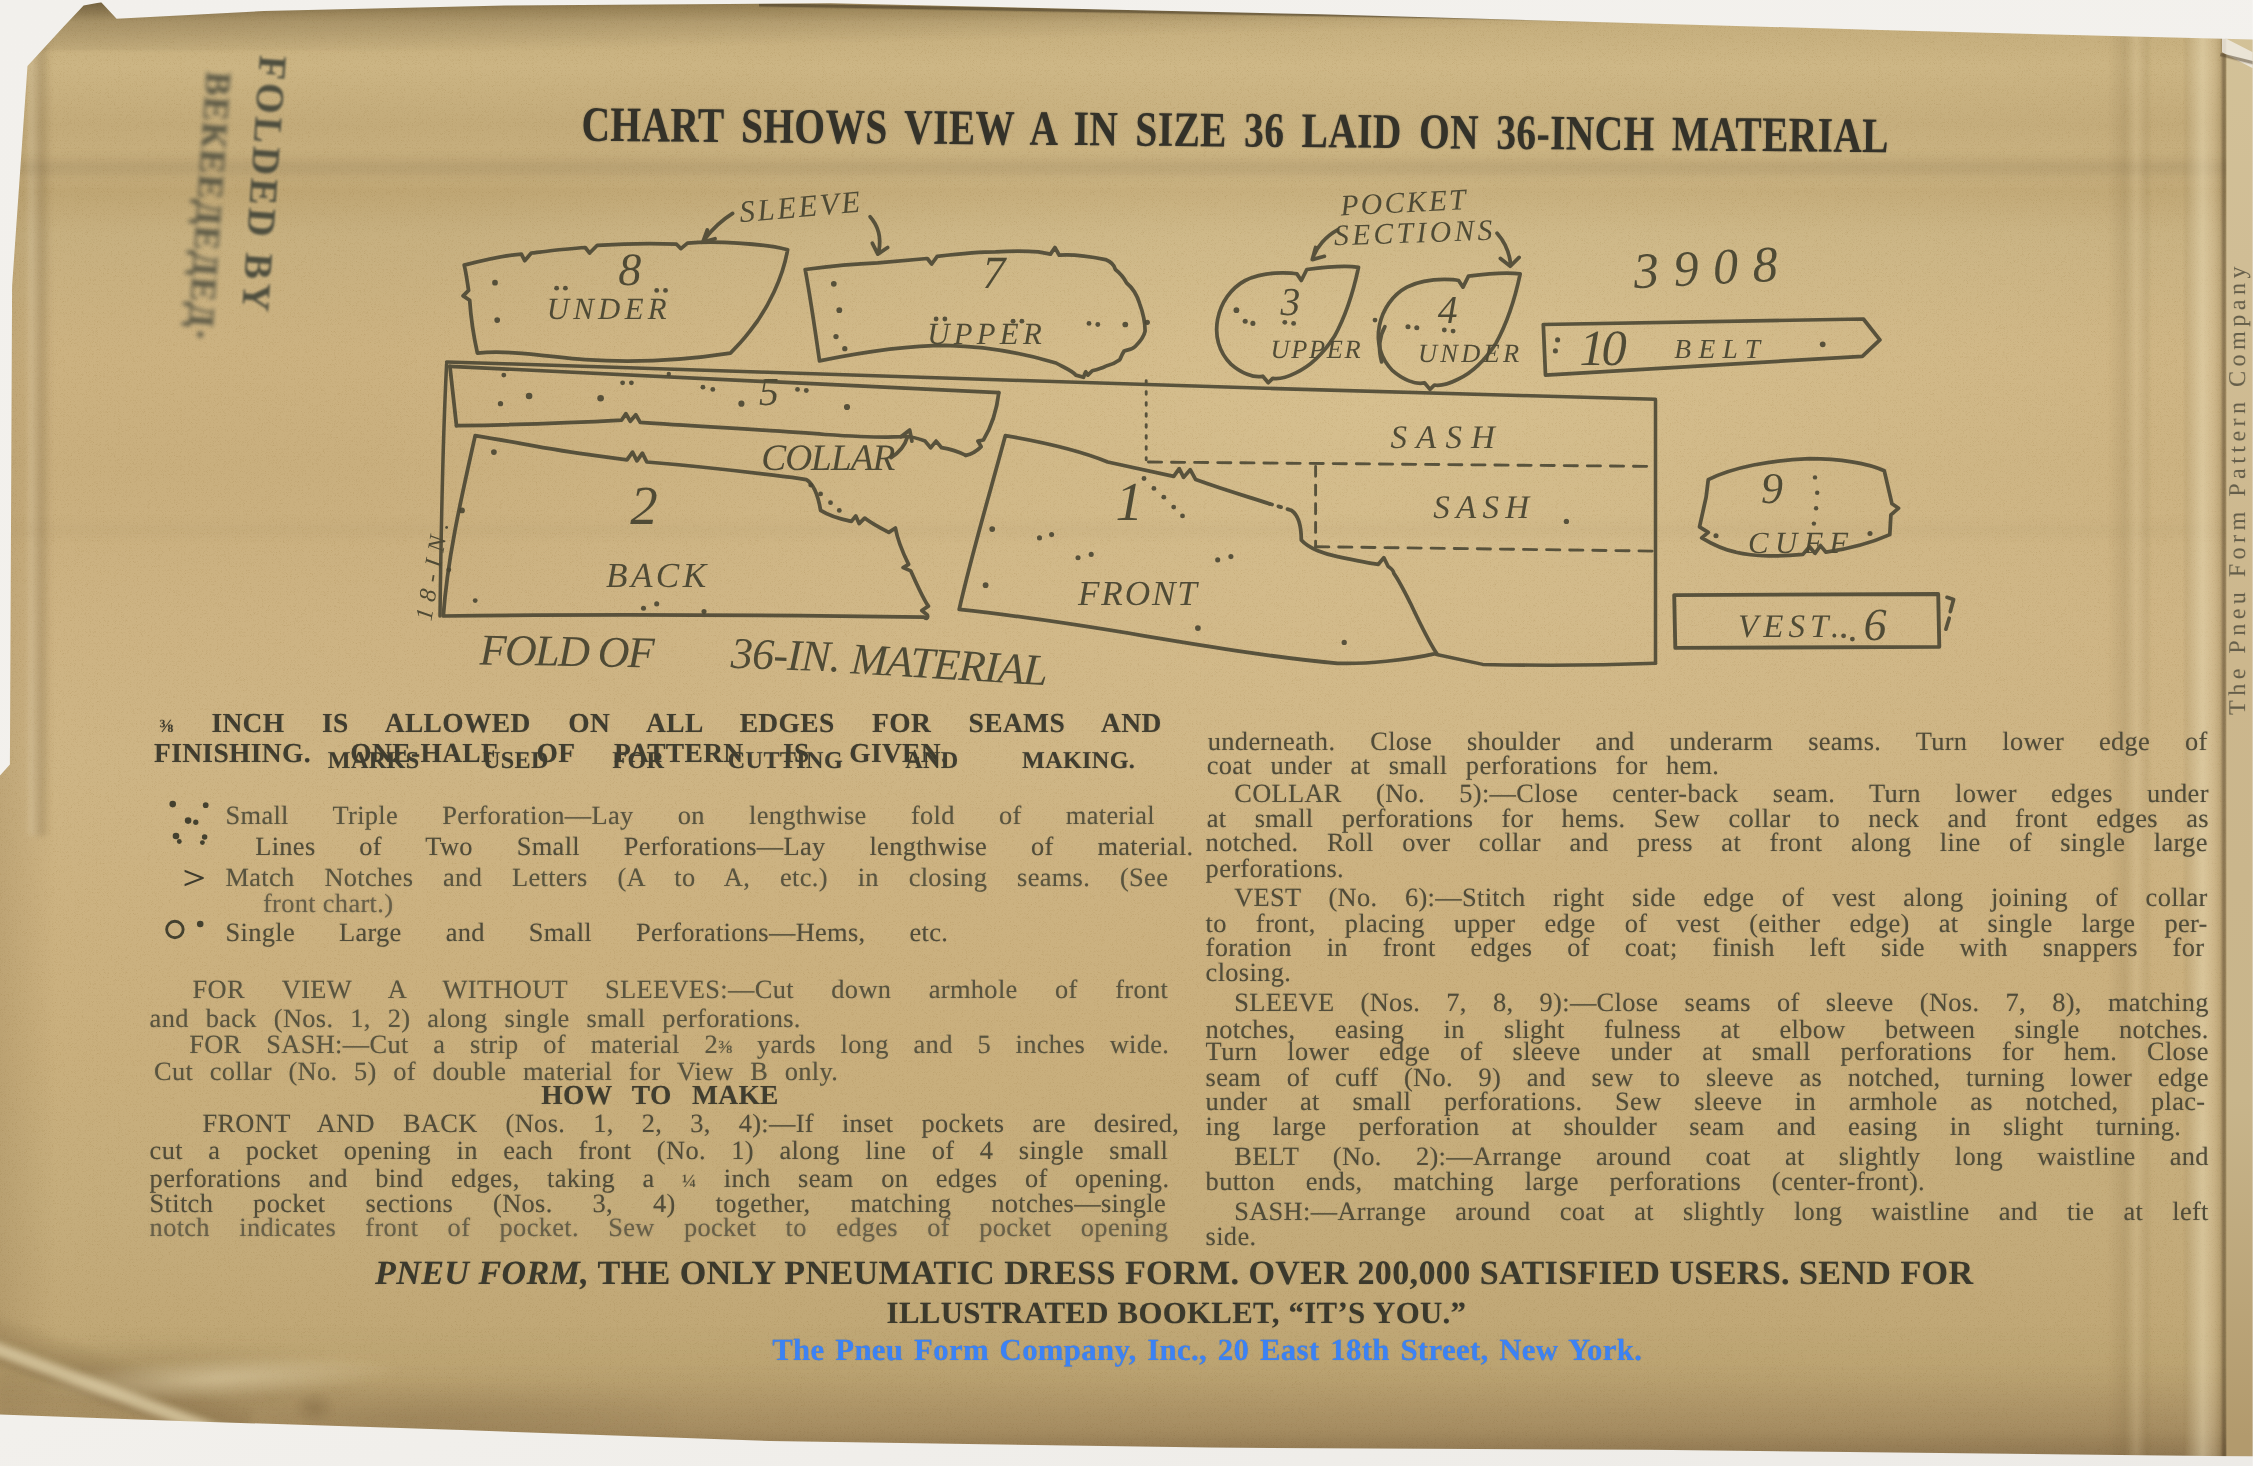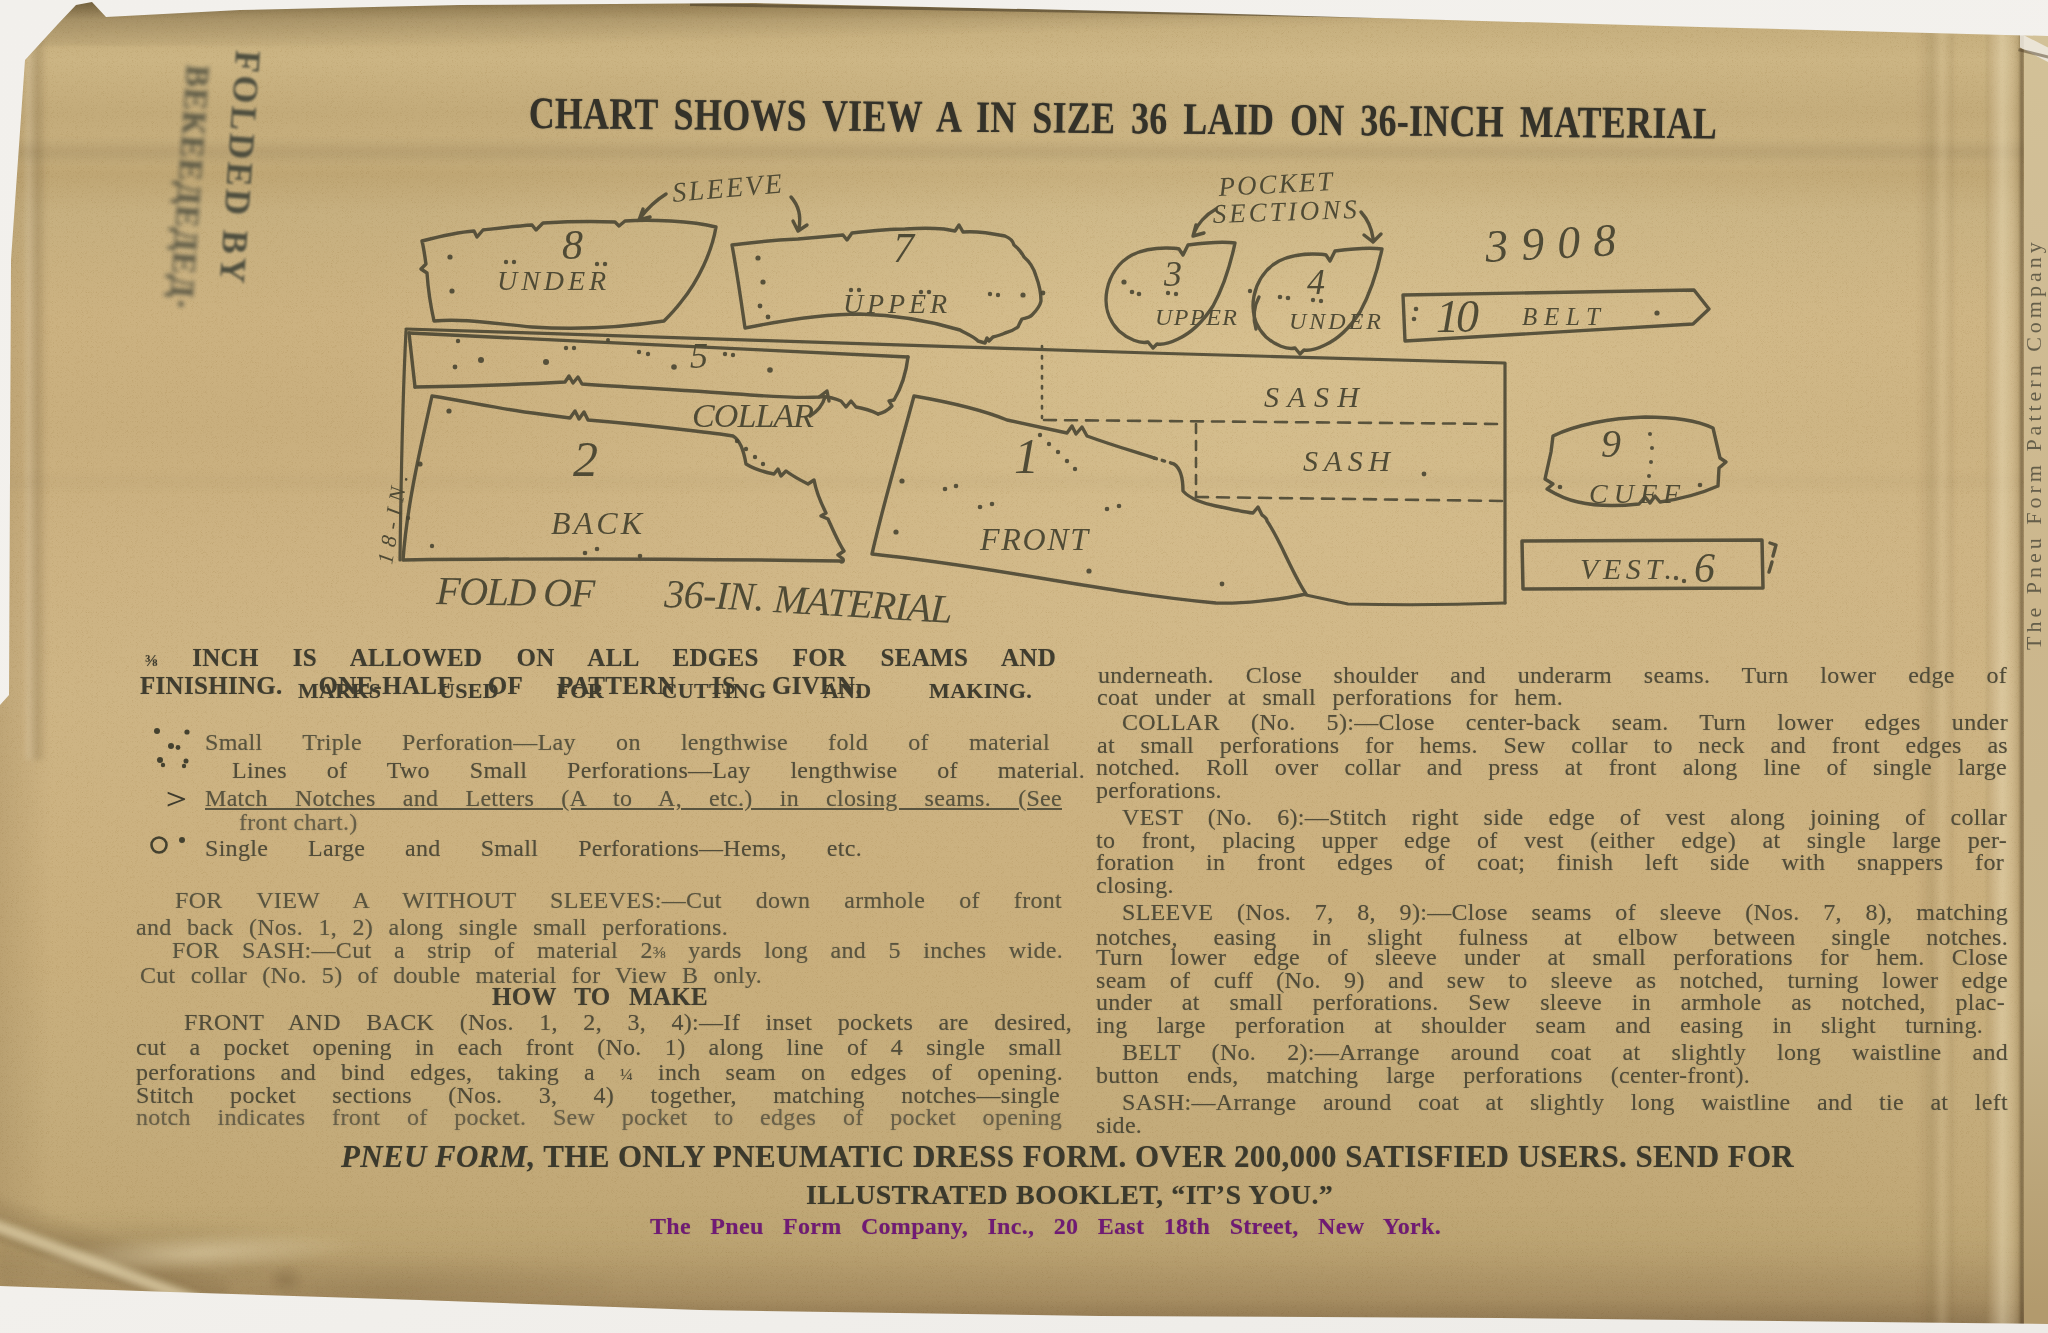--- a/index.html
+++ b/index.html
@@ -117,21 +117,21 @@
       <circle cx="38" cy="8" r="2.5"></circle>
       <circle cx="15" cy="12" r="2.2"></circle>
       <circle cx="36" cy="13" r="2.2"></circle>
     </g>
   </svg>
 
 <div class="ln" style="left:205px;top:758px;width:853px;margin-left:27px;">Lines of Two Small Perforations—Lay lengthwise of material.</div>
 
 <div class="abs b" style="left:168px;top:782px;font-size:30px;color:#3e3b2d;transform:scaleX(1.25);">&gt;</div>
 
-<div class="ln f1" style="left:205px;top:786px;width:857px;text-decoration:underline;">Match Notches and Letters (A to A, etc.) in closing seams. (See</div>
+<div class="ln f1" style="left:205px;top:786px;width:857px;">Match Notches and Letters (A to A, etc.) in closing seams. (See</div>
 
 <div class="ln lt f2" style="left:239px;top:810px;width:330px;filter:blur(.4px);">front chart.)</div>
 
 <svg class="abs" style="left:148px;top:833px;" width="46" height="26">
     <circle cx="11" cy="12" r="7.5" fill="none" stroke="#44412f" stroke-width="2.6"></circle>
     <circle cx="34" cy="7" r="3" fill="#44412f"></circle>
   </svg>
 
 <div class="ln" style="left:205px;top:836px;width:657px;">Single Large and Small Perforations—Hems, etc.</div>
 
@@ -192,21 +192,21 @@
 <div class="ln" style="left:1096px;top:1063px;width:654px;">button ends, matching large perforations (center-front).</div>
 
 <div class="ln" style="left:1122px;top:1090px;width:886px;">SASH:—Arrange around coat at slightly long waistline and tie at left</div>
 
 <div class="ln lt" style="left:1096px;top:1113px;width:200px;">side.</div>
 
 <div class="ln b" style="left:341px;top:1141px;width:1453px;font-size:31px;color:#3b392c;"><i class="pn">PNEU FORM,</i> THE ONLY PNEUMATIC DRESS FORM. OVER 200,000 SATISFIED USERS. SEND FOR</div>
 
 <div class="ln b" style="left:806px;top:1181px;width:527px;font-size:28px;color:#3b392c;">ILLUSTRATED BOOKLET, “IT’S YOU.”</div>
 
-<div class="ln b" style="left:650px;top:1214px;width:791px;font-size:24px;color:#701a75;">The Pneu Form Company, Inc., 20 East 18th Street, New York.</div>
+<div class="ln b" style="left:702px;top:1214px;width:791px;font-size:28px;color:#3b82f6;">The Pneu Form Company, Inc., 20 East 18th Street, New York.</div>
 
 <div class="abs" style="left:2021px;top:650px;transform:rotate(-90deg);transform-origin:0 0;font-size:22px;letter-spacing:4px;color:#5a5543;white-space:nowrap;filter:blur(.55px);opacity:.9;">The Pneu Form Pattern Company</div>
 
 <svg class="abs" id="diagram" style="left:350px;top:150px;filter:blur(0.35px);opacity:.92;" width="1700" height="520" viewBox="350 150 1700 520" fill="none" stroke-linejoin="round" stroke-linecap="round">
 <g stroke="#403d2d" stroke-width="3.4" opacity="0.9">
 
 <path d="M 422 241 C 445 235 460 232 474 231 l 3 6 l 6 -7 C 500 228 516 226 532 225 l 4 5 l 7 -7 C 560 222 590 221 615 222 l 4 4 l 6 -5 C 650 219 692 221 716 227 C 712 251 699 280 681 302 C 675 310 669 316 664 321 C 625 327 577 330 532 327 C 497 324 463 318 434 321 C 430 303 428 288 427 273 l -6 -4 l 5 -5 C 425 258 424 249 422 241 Z"></path>
 
 <path d="M 732 245 C 755 242 775 240 798 239 L 843 235 l 4 5 l 5 -7 C 870 231 890 229 905 229 C 920 228 932 228 944 229 l 11 2 l 4 -6 l 4 7 C 975 231 990 233 1005 236 C 1010 238 1013 241 1014 245 C 1019 249 1022 253 1024 257 C 1030 262 1034 269 1036 276 C 1039 284 1041 293 1041 301 C 1040 306 1036 311 1032 315 C 1029 318 1025 318 1022 319 C 1020 322 1019 325 1018 327 C 1014 330 1009 332 1005 333 C 1001 335 997 336 993 337 l -4 4 l -2 -3 l -2 5 l -7 -2 C 975 337 965 333 960 330 C 930 321 900 315 860 314 C 820 314 780 321 745 328 C 741 300 737 272 732 245 Z"></path>
 

